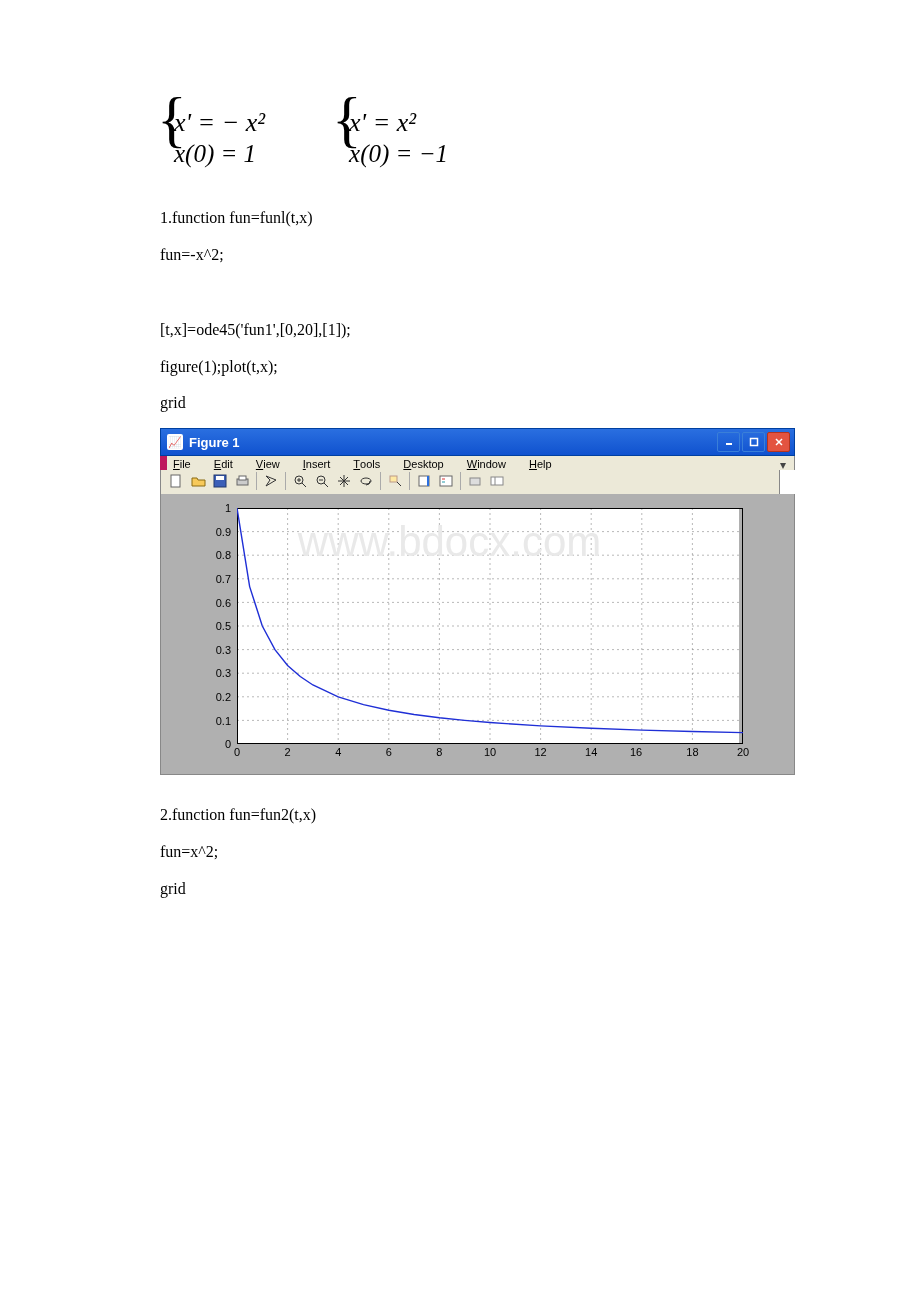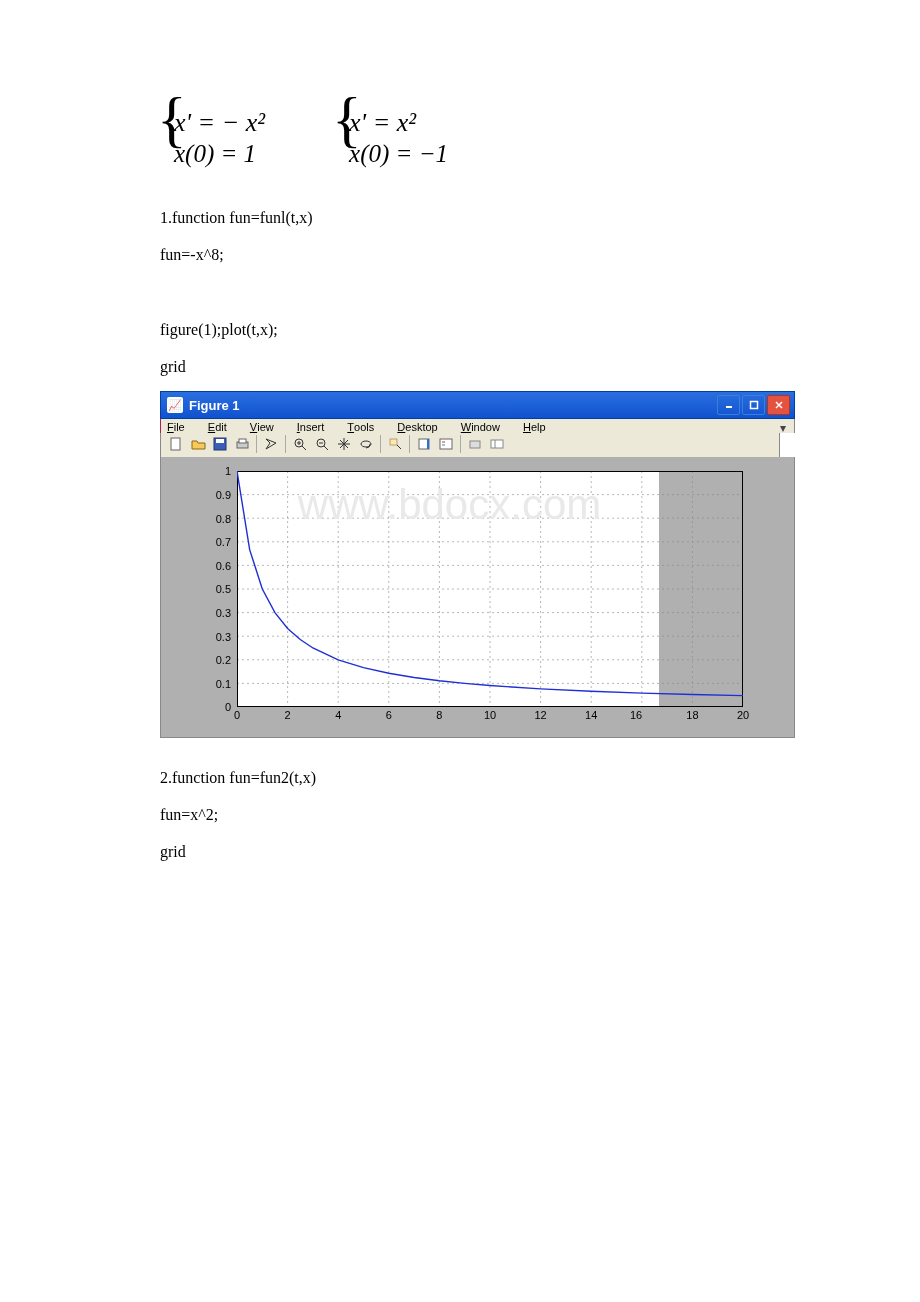--- a/index.html
+++ b/index.html
@@ -69,21 +69,21 @@
   .winbtns { margin-left:auto; display:flex; gap:2px; }
   .winbtn {
     width:21px; height:18px; border:1px solid #3a7fd8; border-radius:2px;
     display:flex; align-items:center; justify-content:center; font-size:11px; color:#fff;
   }
   .winbtn.min svg, .winbtn.max svg { stroke:#fff; }
   .winbtn.close { background:#e35340; border-color:#b5331e; }
 
   .menubar {
     background:#ece9d8;
-    border-left:1px solid #be185d; border-right:1px solid #888;
+    border-left:7px solid #be185d; border-right:1px solid #888;
     padding: 2px 6px 0 6px;
     font-size: 11px;
     color:#000;
   }
   .menubar span { display:inline-block; margin-right:10px; }
   .menubar span u { text-decoration:underline; }
   .menubar .dd { float:right; margin-right:2px; font-size:12px; color:#444; }
 
   .toolbar {
     background:#ece9d8;
@@ -102,21 +102,21 @@
     padding: 10px 12px 10px 12px;
   }
   .axeswrap {
     position: relative;
     width: 590px;
     height: 260px;
   }
   .axesbox {
     position:absolute;
     left: 64px; top: 4px;
-    width: 422px; height: 236px;
+    width: 502px; height: 236px;
     background:#fff;
   }
   .ytick {
     position:absolute; left: 0; width:58px; text-align:right;
     font-size:11px; color:#000; font-family: Tahoma, sans-serif;
     transform: translateY(-50%);
   }
   .xtick {
     position:absolute; bottom:-2px; text-align:center; width:28px;
     font-size:11px; color:#000; font-family: Tahoma, sans-serif;
@@ -137,22 +137,23 @@
     <div class="eq-group">
       <span class="brace">{</span>
       <div class="eq-line1">x' = x²</div>
       <div class="eq-line2">x(0) = −1</div>
     </div>
   </div>
 
 
   <div class="code">
     <p>1.function fun=funl(t,x)</p>
-    <p>fun=-x^8;</p>
+    <p>fun=-x^2;</p>
     <p style="height:26px;"></p>
+    <p>[t,x]=ode45('fun1',[0,20],[1]);</p>
     <p>figure(1);plot(t,x);</p>
     <p>grid</p>
   </div>
 
   <div class="figwin">
     <div class="titlebar">
       <span class="ticon">📈</span>
       <span>Figure 1</span>
       <div class="winbtns">
         <div class="winbtn min">

